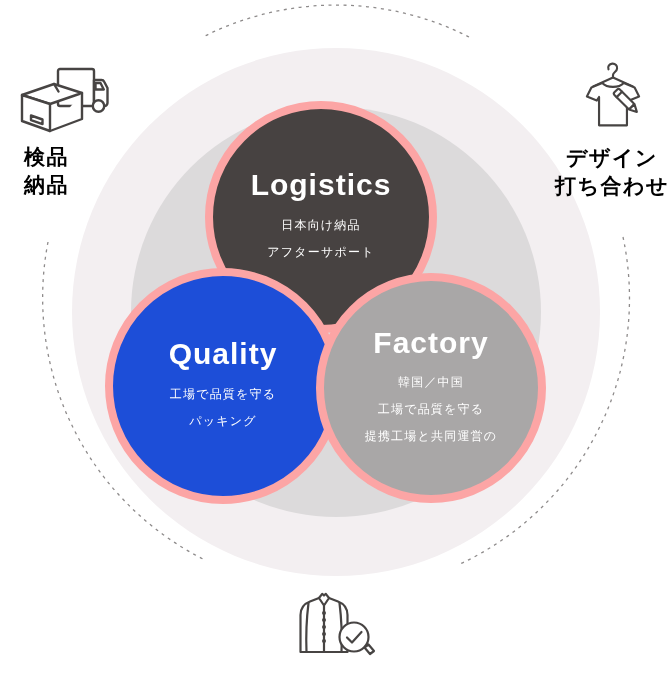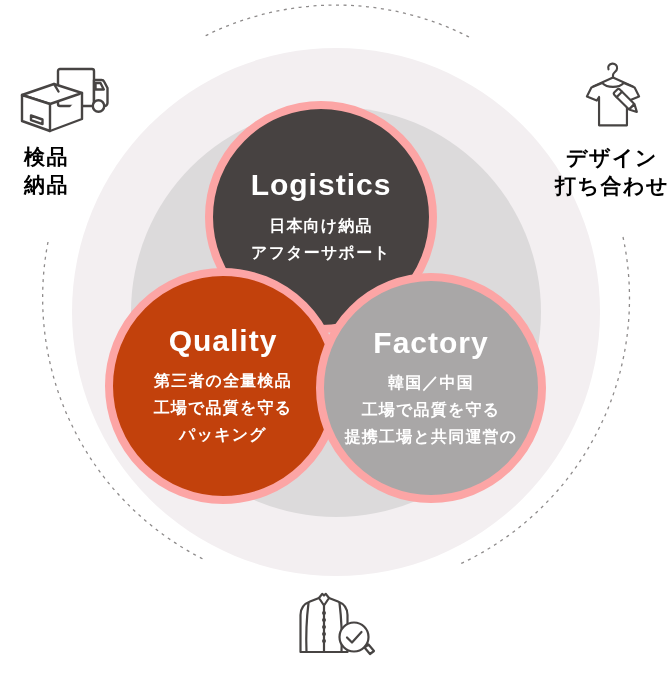--- a/index.html
+++ b/index.html
@@ -23,28 +23,28 @@
   .ring-svg{left:0;top:0;width:672px;height:696px;pointer-events:none;}
   
   .circle{
     border-radius:50%;
     border:8px solid #fca5a5;
     display:flex;flex-direction:column;align-items:center;justify-content:center;
     text-align:center;color:#ffffff;
     box-sizing:content-box;
   }
   .circle-logistics{left:205px;top:101px;width:216px;height:216px;background:#474241;z-index:2;}
-  .circle-quality  {left:105px;top:268px;width:220px;height:220px;background:#c2410c;z-index:3;}
+  .circle-quality  {left:105px;top:268px;width:220px;height:220px;background:#1d4ed8;z-index:3;}
   .circle-factory  {left:316px;top:273px;width:214px;height:214px;background:#a9a7a7;z-index:4;}
   .circle-title{
     font-size:30px;font-weight:600;letter-spacing:1px;line-height:1.15;
     margin-bottom:9px;
   }
   .circle-line{
-    font-size:16px;letter-spacing:1.2px;line-height:27px;font-weight:700;
+    font-size:12px;letter-spacing:1.2px;line-height:27px;font-weight:400;
     white-space:nowrap;
   }
   
   .sat-label{
     color:#000000;font-size:21px;font-weight:600;letter-spacing:1.5px;
     line-height:28px;
   }
   .label-tl{left:24px;top:143px;text-align:left;}
   .label-tr{left:550px;top:144px;width:124px;text-align:center;}
   .label-b {left:236px;top:664px;width:200px;text-align:center;letter-spacing:2px;}
@@ -70,21 +70,20 @@
   </svg>
 
   <div class="abs circle circle-logistics">
     <div class="circle-title">Logistics</div>
     <div class="circle-line">日本向け納品</div>
     <div class="circle-line">アフターサポート</div>
   </div>
 
   <div class="abs circle circle-quality">
     <div class="circle-title">Quality</div>
-    <div class="circle-line">第三者の全量検品</div>
     <div class="circle-line">工場で品質を守る</div>
     <div class="circle-line">パッキング</div>
   </div>
 
   <div class="abs circle circle-factory">
     <div class="circle-title">Factory</div>
     <div class="circle-line">韓国／中国</div>
     <div class="circle-line">工場で品質を守る</div>
     <div class="circle-line">提携工場と共同運営の</div>
   </div>

